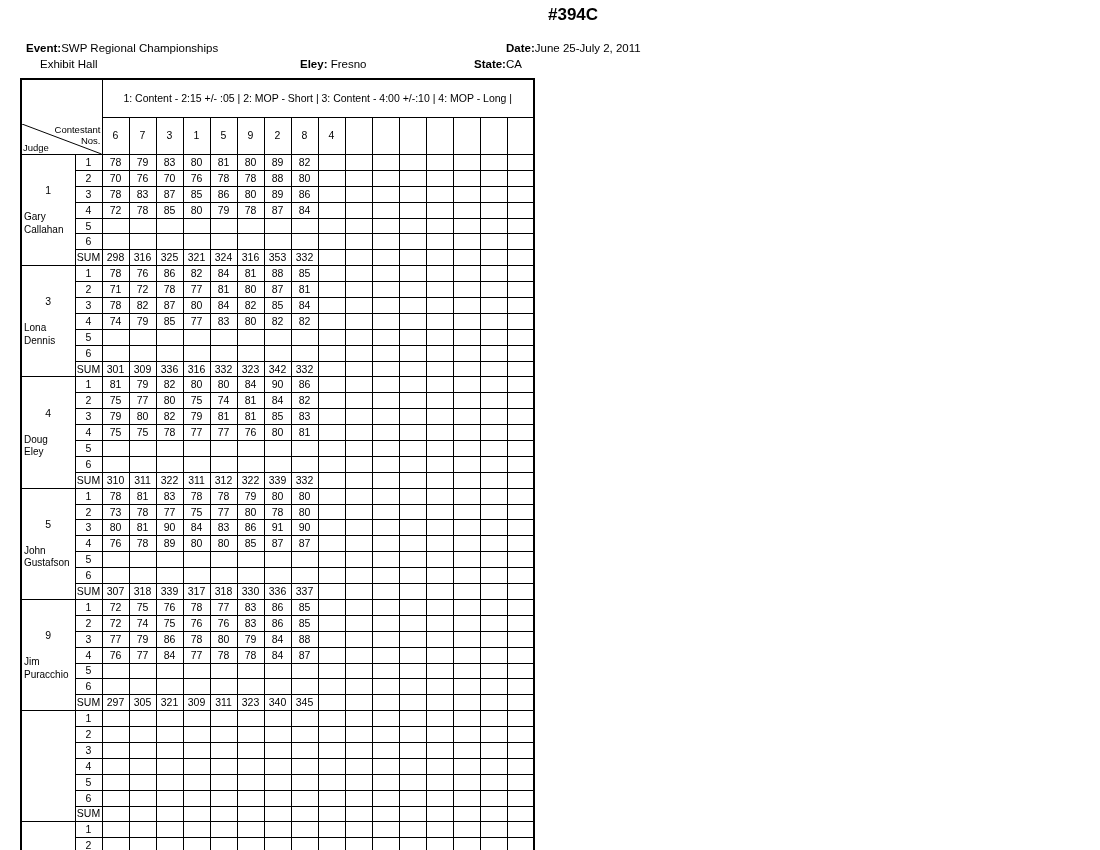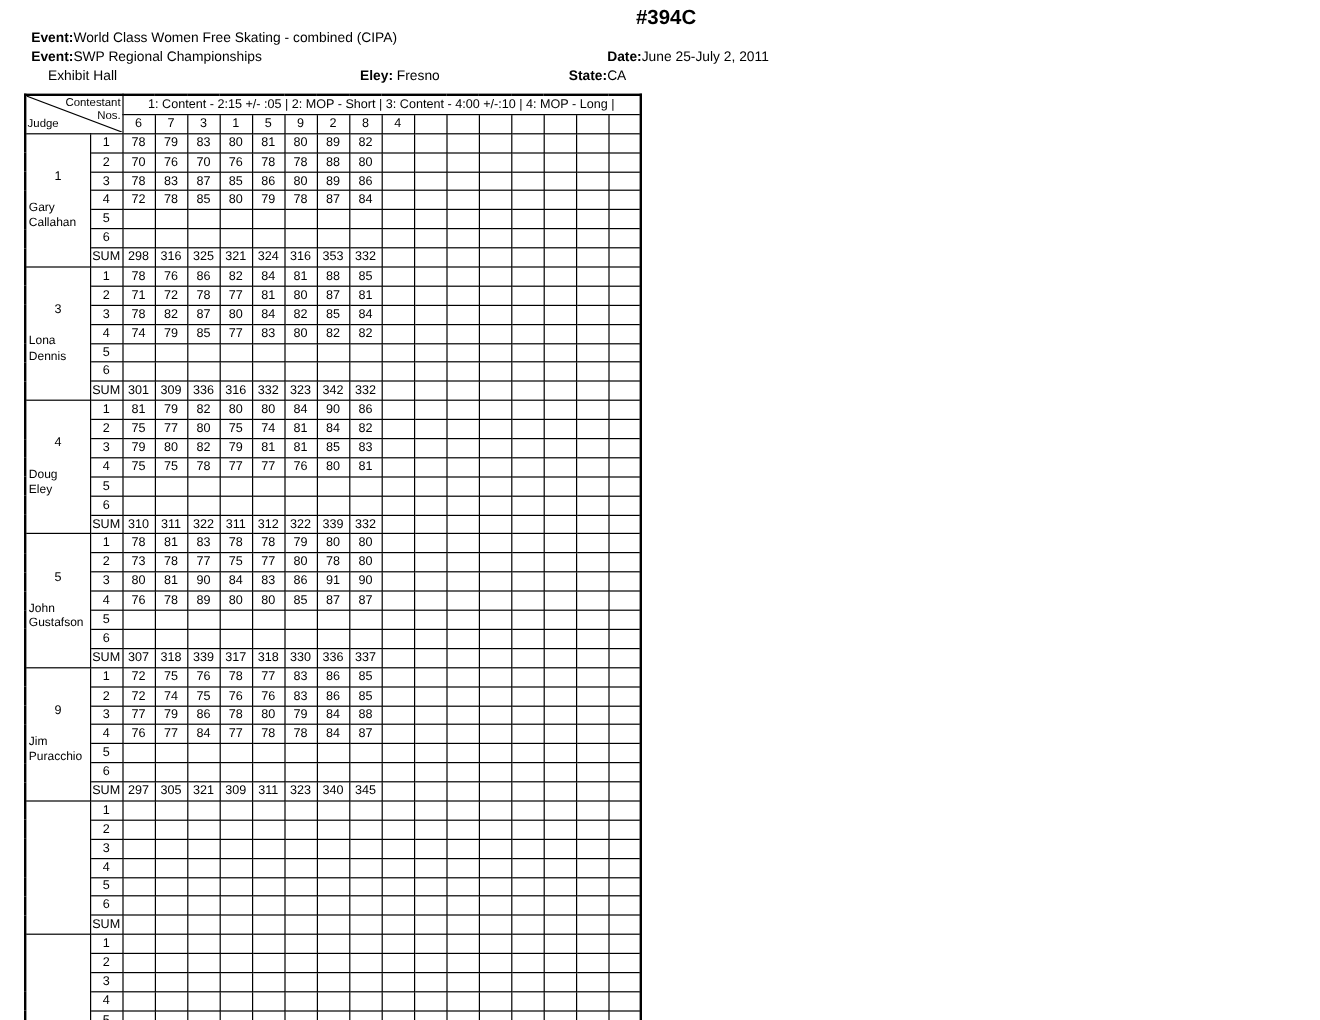--- a/index.html
+++ b/index.html
@@ -26,21 +26,21 @@
     position: absolute;
     left: 28px;
     top: 4px;
     font-size: 19px;
     font-weight: bold;
     letter-spacing: 0.1px;
     white-space: nowrap;
   }
   .title-code {
     position: absolute;
-    left: 530px;
+    left: 548px;
     top: 5px;
     font-size: 17px;
     font-weight: bold;
     white-space: nowrap;
   }
   .hdr-line {
     position: absolute;
     font-size: 11.5px;
     white-space: nowrap;
     line-height: 13px;
@@ -113,20 +113,21 @@
     position: relative;
     border-right: 2px solid #000;
     border-bottom: 1px solid #000;
     padding: 0;
     height: 30px;
   }
   .corner-inner {
     position: relative;
     width: 100%;
     height: 30px;
+    margin-top: 44px;
   }
   .corner-diag {
     position: absolute;
     left: 0; top: 0;
     width: 100%; height: 100%;
   }
   .corner-contestant {
     position: absolute;
     right: 1px;
     top: 0px;
@@ -149,23 +150,20 @@
   .judge-num { display: block; margin-bottom: 14px; }
   .judge-name { display: block; font-size: 10px; line-height: 12.5px; text-align: left; padding-left: 2px;}
 </style>
 </head>
 <body>
 
 <div class="sheet-header">
 
   <div class="title-code">#394C</div>
 
-  <div class="hdr-line row-event">
-    <span class="hdr-label">Event:</span><span class="hdr-val">World Class Women Free Skating - combined  (CIPA)</span>
-  </div>
 
   <div class="hdr-line row-meet">
     <span class="hdr-label">Event:</span><span class="hdr-val">SWP Regional Championships</span>
   </div>
 
   <div class="hdr-line row-venue">
     <span class="hdr-val">Exhibit Hall</span>
   </div>
 
   <div class="hdr-line row-city">

